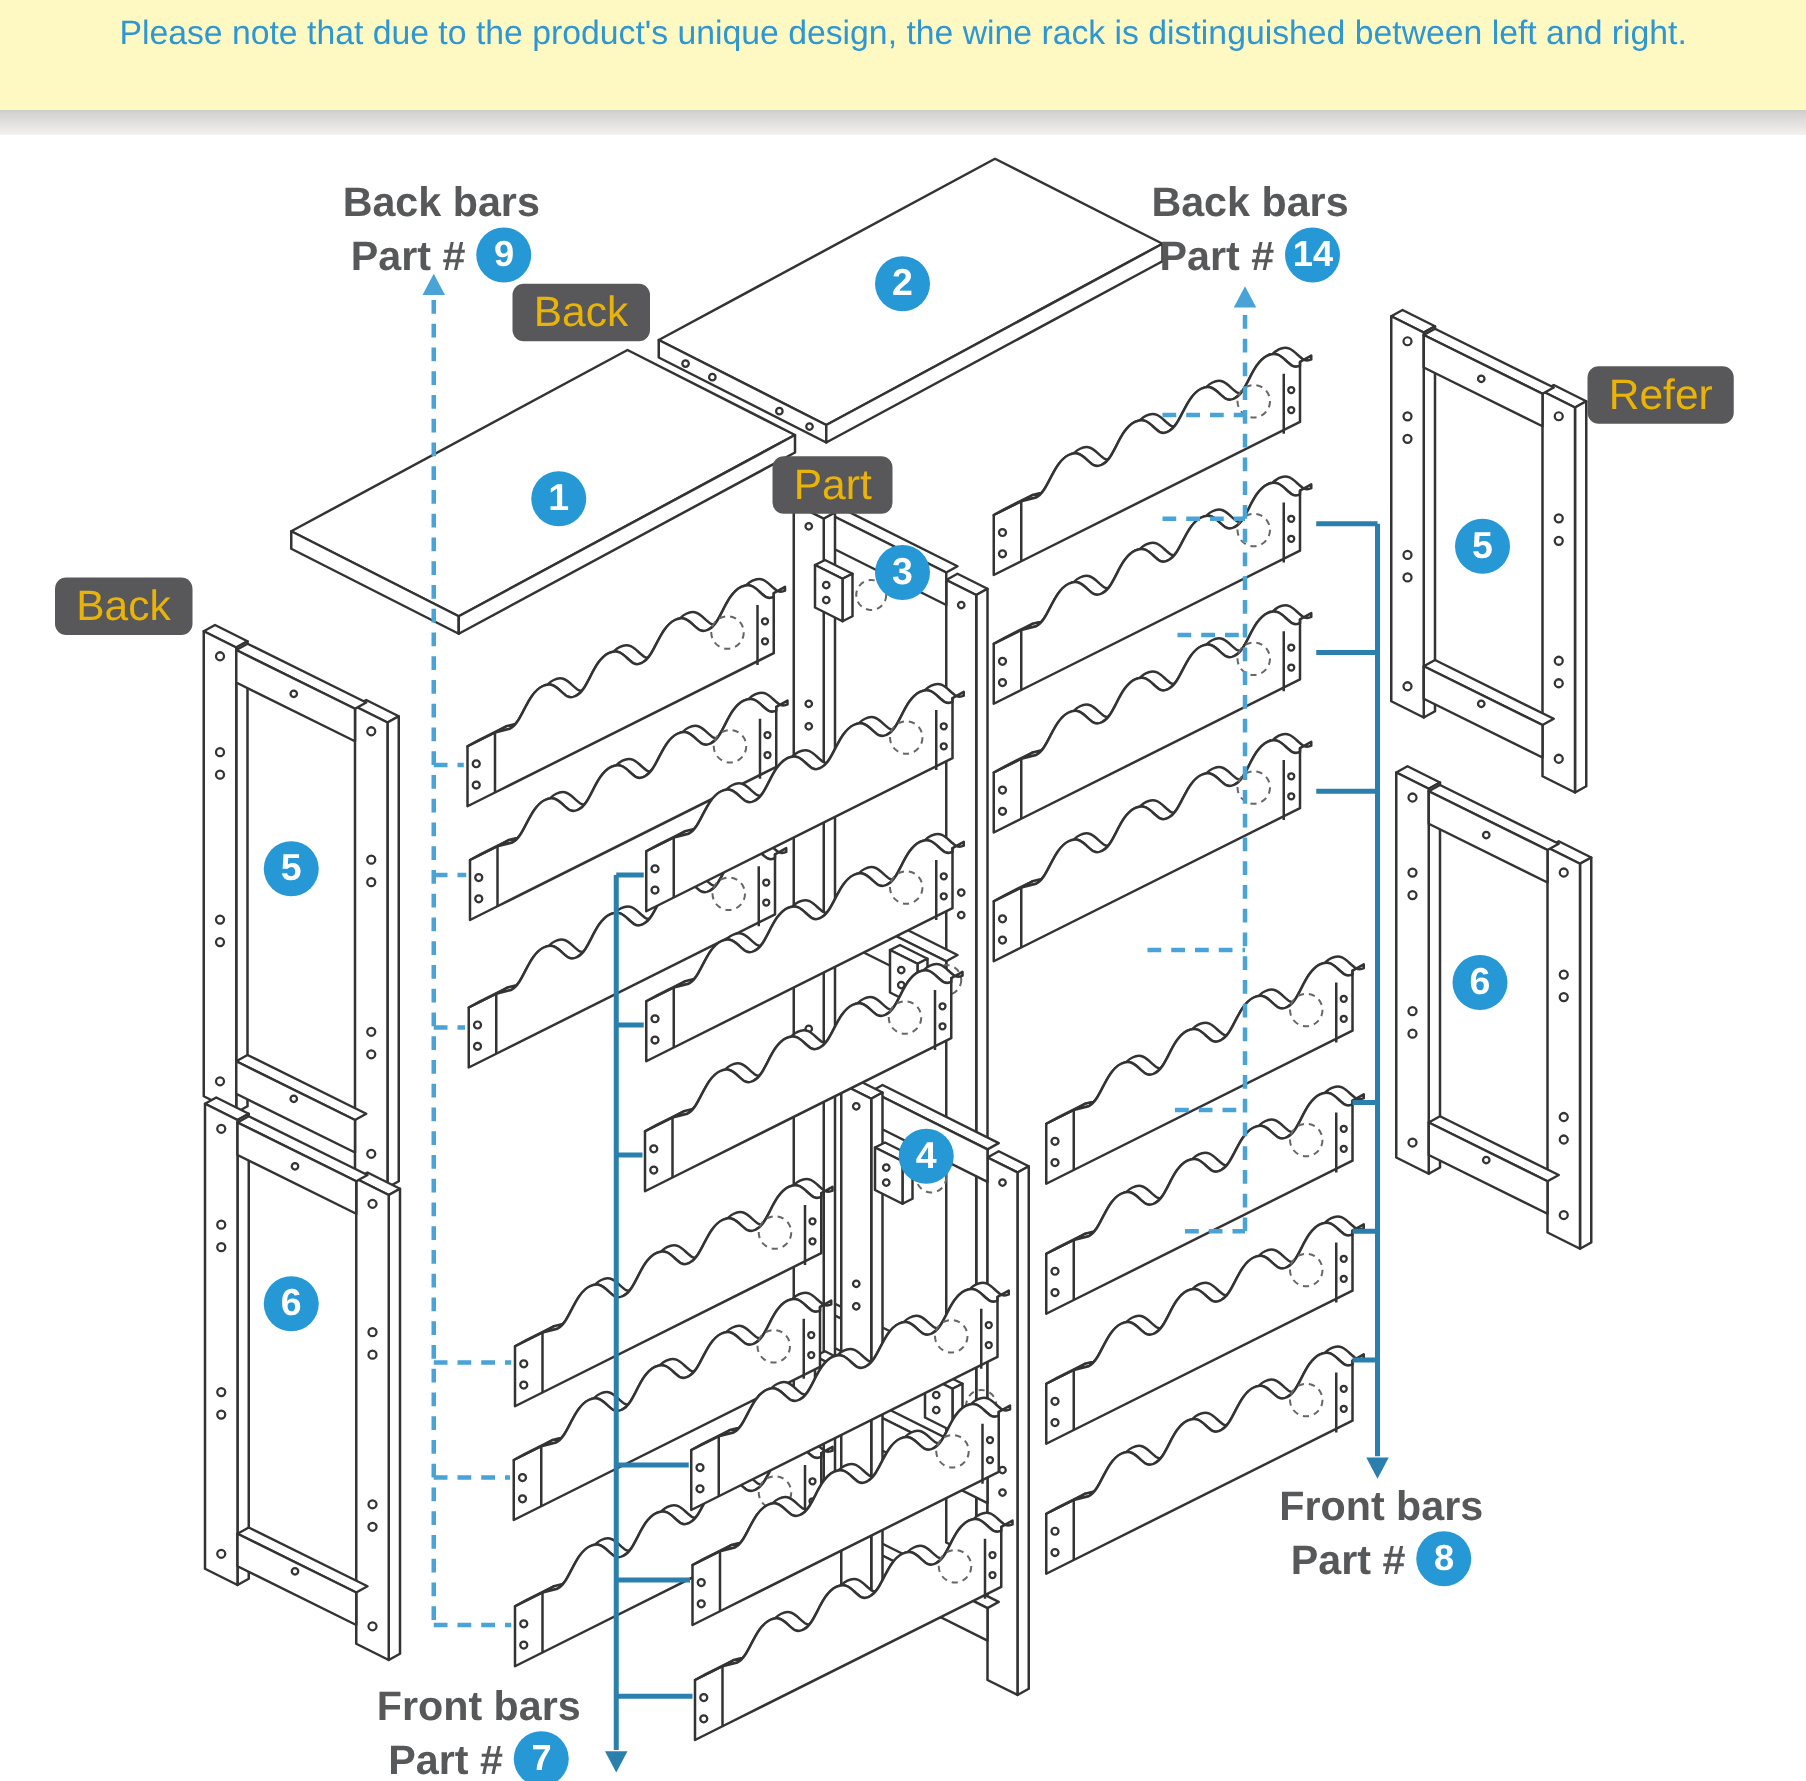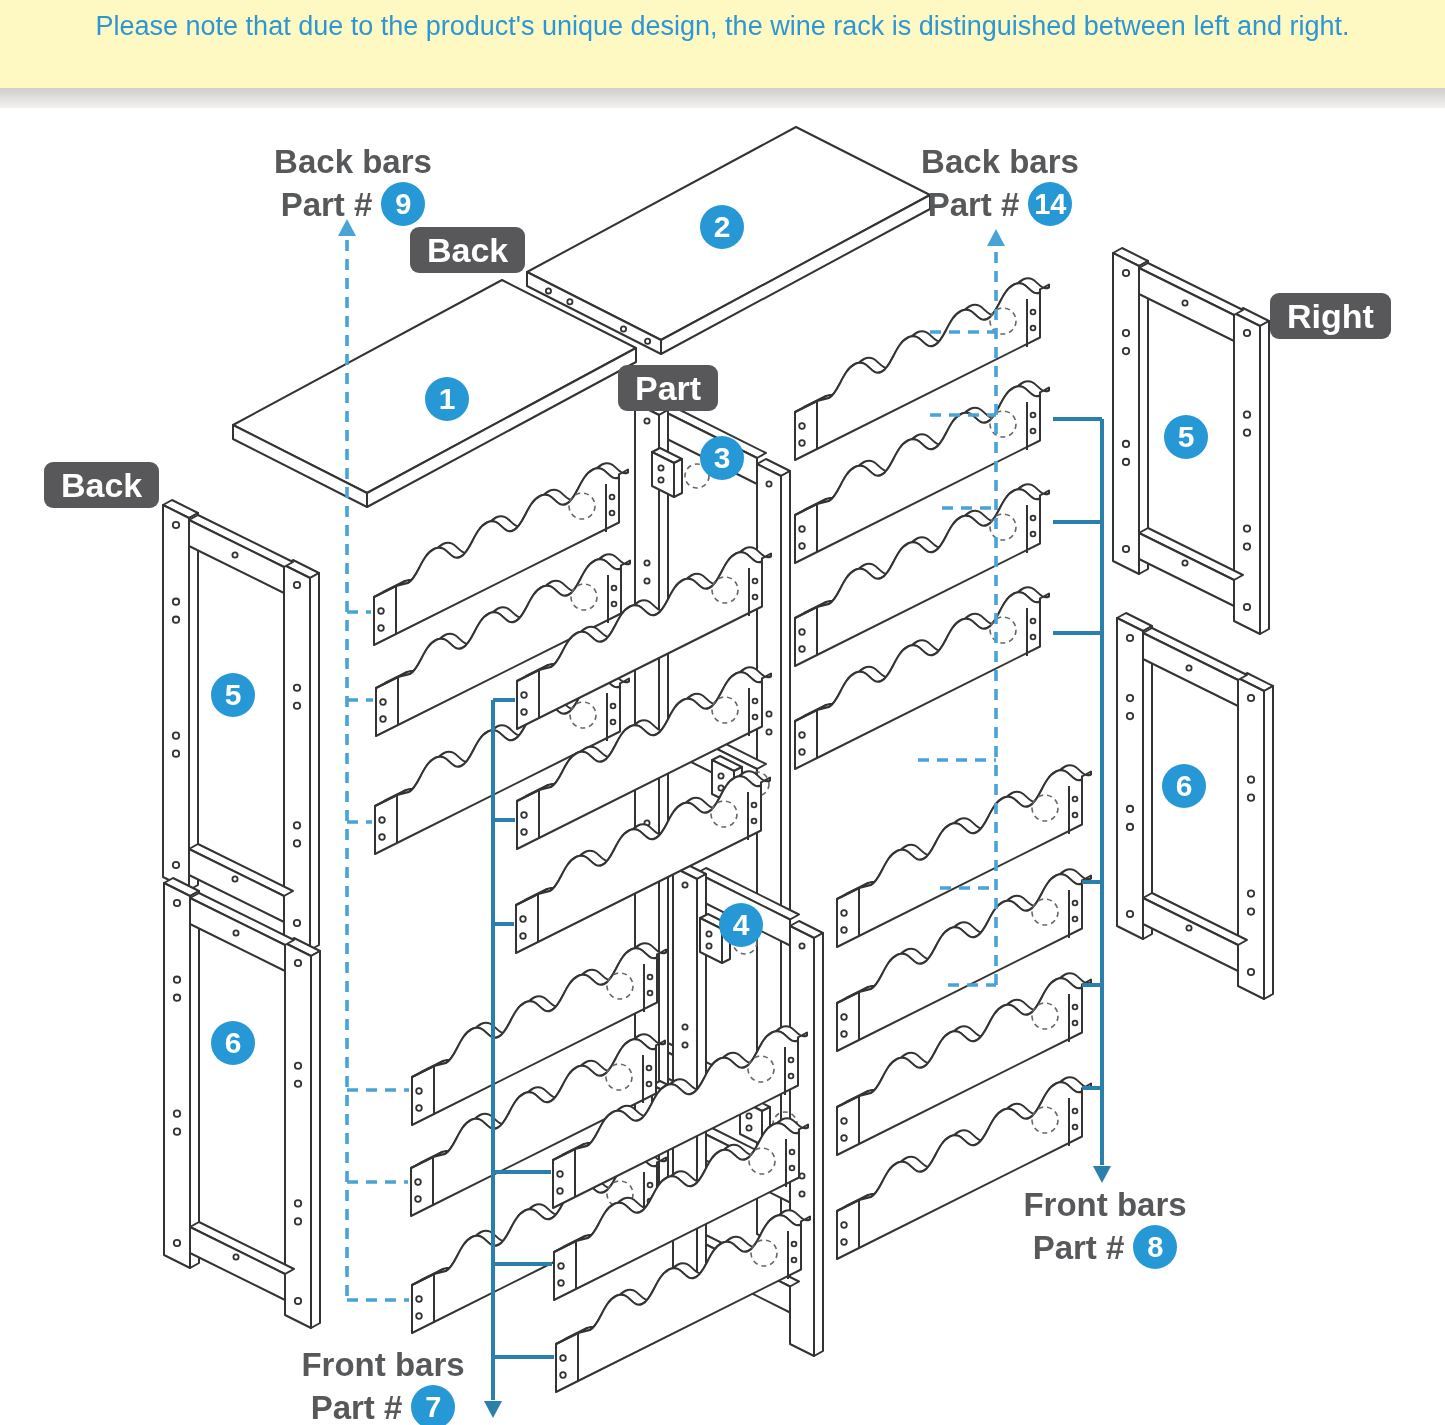--- a/index.html
+++ b/index.html
@@ -14,22 +14,22 @@
   }
   #banner .bl{white-space:nowrap;font-size:27px;color:var(--text-blue);line-height:40px;}
   #banner .bl1{margin-top:6px;font-weight:normal;}
   #banner .bl2{font-weight:bold;}
   #banner-shadow{
     position:absolute;left:0;top:88px;width:1445px;height:20px;z-index:5;
     background:linear-gradient(#cfcecc,#f3f2f0);
   }
   
   .tag{
-    position:absolute;z-index:6;background:var(--label-gray);color:#ffffff;
-    font-weight:bold;font-size:34px;padding:3px 17px;border-radius:9px;line-height:40px;
+    position:absolute;z-index:6;background:var(--label-gray);color:#eab308;
+    font-weight:normal;font-size:34px;padding:3px 17px;border-radius:9px;line-height:40px;
   }
   
   .plabel{position:absolute;z-index:6;width:230px;text-align:center;
     color:#57585a;font-weight:bold;font-size:33px;line-height:37px;}
   .plabel .row2{display:flex;align-items:center;justify-content:center;gap:9px;margin-top:2px;}
   .chip{
     display:inline-flex;align-items:center;justify-content:center;
     min-width:44px;height:44px;border-radius:22px;background:var(--accent-blue);
     color:#fff;font-weight:bold;font-size:29px;padding:0 2px;box-sizing:border-box;
   }
@@ -520,21 +520,21 @@
     </svg>
 
   <div id="banner">
     <div class="bl bl1">Please note that due to the product's unique design, the wine rack is distinguished between left and right.</div>
   </div>
   <div id="banner-shadow"></div>
 
   <div class="tag" style="left:410px;top:227px">Back</div>
   <div class="tag" style="left:618px;top:365px">Part</div>
   <div class="tag" style="left:44px;top:462px">Back</div>
-  <div class="tag" style="left:1270px;top:293px">Right</div>
+  <div class="tag" style="left:1270px;top:293px">Refer</div>
 
   <div class="plabel" style="left:238px;top:143px">
     <div>Back bars</div>
     <div class="row2">
       <span>Part #</span>
       <span class="chip">9</span>
     </div>
   </div>
   <div class="plabel" style="left:885px;top:143px">
     <div>Back bars</div>

